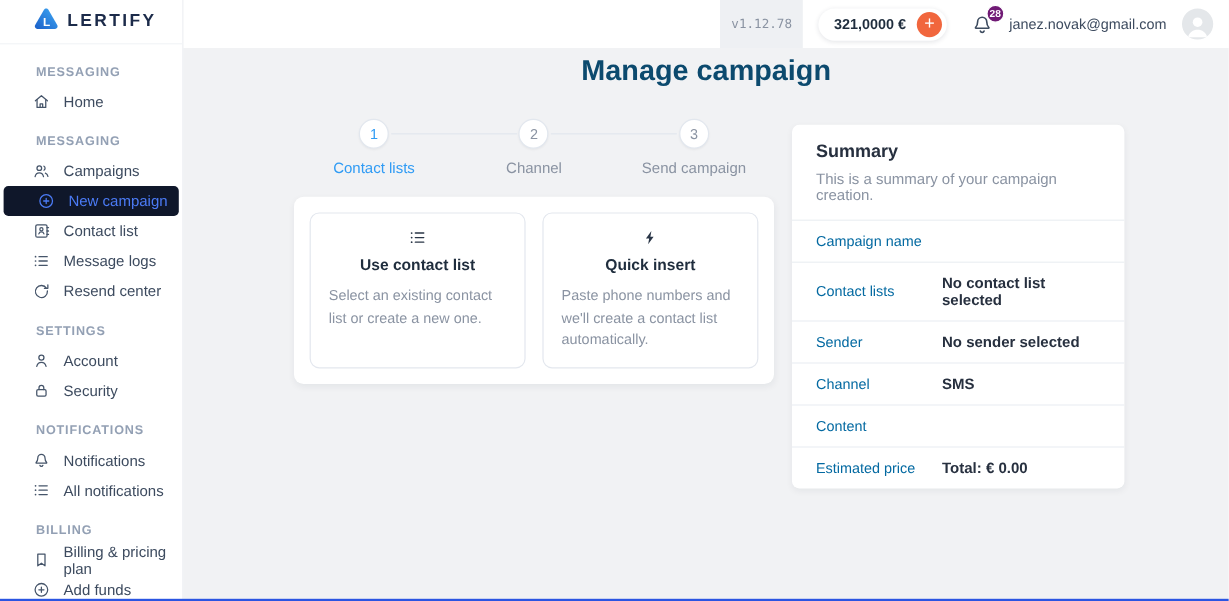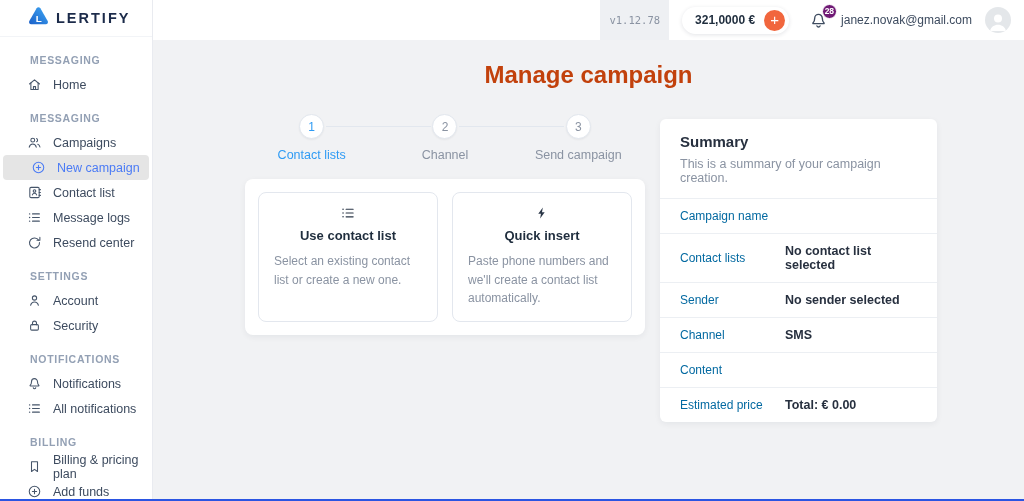--- a/index.html
+++ b/index.html
@@ -11,37 +11,37 @@
   .app { display:flex; width:1024px; height:501px; }
 
   
   .sidebar { width:153px; min-width:153px; background:#fff; border-right:1px solid #e9ebf0; }
   .logo-area { height:37px; display:flex; align-items:center; gap:7px; padding-left:28px; border-bottom:1px solid #f2f4f7; cursor:pointer; }
   .logo-text { font-size:14.5px; font-weight:800; letter-spacing:2px; color:#1c2b4a; }
   .nav { padding-top:2px; }
   .nav-section-label { font-size:10.5px; font-weight:700; color:#93a0b4; letter-spacing:0.7px; padding:15px 0 6px 30px; }
   .nav-item { display:flex; align-items:center; gap:11px; height:25px; padding-left:24px; margin:0 3px; border-radius:4px; font-size:12.5px; color:#3d4b5f; cursor:pointer; }
   .nav-item svg { width:15px; height:15px; flex:0 0 15px; color:#46556a; }
-  .nav-item.active { background:#e5e5e5; color:#4b7bf5;padding-left:28px; }
+  .nav-item.active { background:#0f172a; color:#4b7bf5;padding-left:28px; }
   .nav-item.active svg { color:#4b7bf5; }
 
   
   .right { flex:1; display:flex; flex-direction:column; }
   .topbar { height:40px; background:#fff; display:flex; align-items:center; justify-content:flex-end; padding-right:13px; gap:13px; }
   .version-pill { background:#eef0f3; color:#8a93a2; font-family:"DejaVu Sans Mono", monospace; font-size:10.5px; padding:21px 9px; border-radius:4px; }
   .balance-pill { background:#fff; border-radius:16px; display:flex; align-items:center; gap:9px; padding:3px 4px 3px 13px; box-shadow:0 1px 4px rgba(25,35,55,0.12); font-size:12px; font-weight:700; color:#1f2d3d; cursor:default; }
   .add-balance { width:21px; height:21px; border-radius:50%; background:#f1663d; color:#fff; display:flex; align-items:center; justify-content:center; font-size:15px; font-weight:400; cursor:pointer; line-height:1; padding-bottom:1px; }
   .bell-wrap { position:relative; margin-left:7px; cursor:pointer; }
   .bell-wrap svg { width:19px; height:19px; color:#3d4b5f; display:block; }
   .bell-badge { position:absolute; top:-7px; right:-9px; background:#701a75; color:#fff; font-size:8.5px; font-weight:700; min-width:15px; height:15px; border-radius:8px; display:flex; align-items:center; justify-content:center; padding:0 2px; border:1.5px solid #fff; }
   .user-email { font-size:12px; color:#3d4b5f; cursor:pointer; }
   .avatar { width:26px; height:26px; border-radius:50%; background:#e4e7ea; overflow:hidden; display:flex; align-items:flex-end; justify-content:center; cursor:pointer; }
 
   .main { flex:1; background:#f1f2f4; overflow:hidden; }
-  .page-title { text-align:center; font-size:24px; font-weight:700; color:#c2410c; margin-top:21px; }
+  .page-title { text-align:center; font-size:24px; font-weight:700; color:#0c4a6e; margin-top:6px; }
   .page-subtitle { text-align:center; font-size:13.5px; color:#5b6678; margin-top:10px; }
 
   .content-row { display:flex; align-items:flex-start; margin:25px 0 0 92px; gap:15px; }
   .left-col { width:400px; }
 
   
   .stepper { display:flex; }
   .step { flex:1; position:relative; cursor:pointer; }
   .step:not(:first-child)::before { content:""; position:absolute; top:12px; height:1px; background:#e2e7ee; left:calc(-50% + 14px); right:calc(50% + 14px); }
   .step-circle { width:25px; height:25px; margin:0 auto; background:#fff; border:1px solid #e2e7ee; border-radius:50%; display:flex; align-items:center; justify-content:center; font-size:12px; color:#8a93a2; box-shadow:0 1px 2px rgba(0,0,0,0.05); position:relative; z-index:1; }

